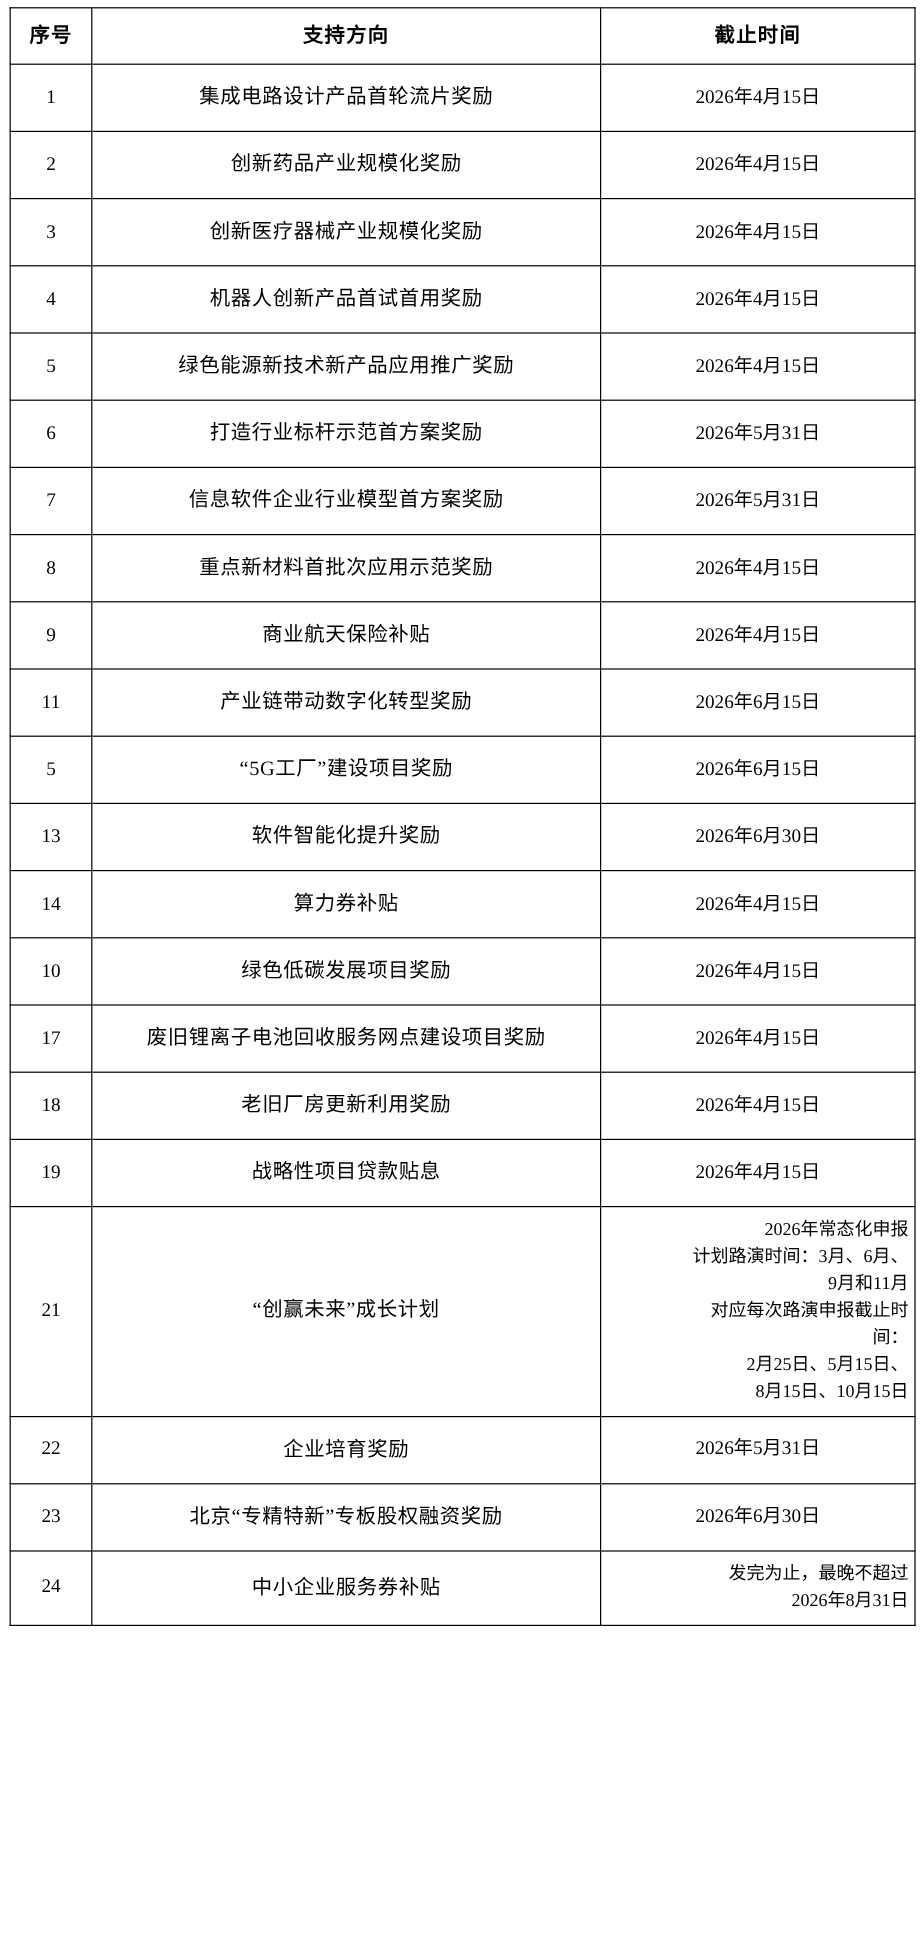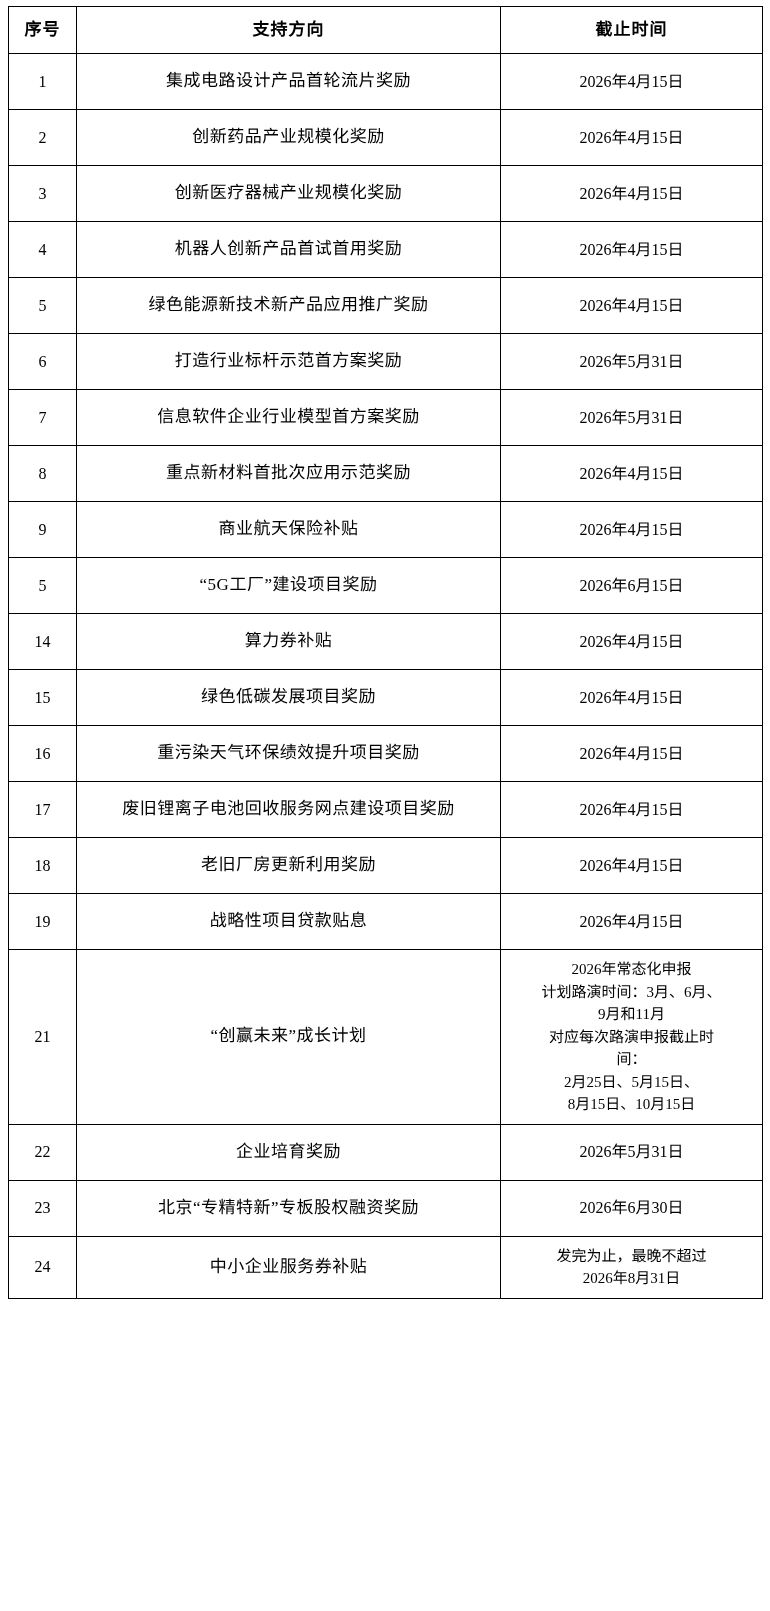--- a/index.html
+++ b/index.html
@@ -58,20 +58,21 @@
   }
   td.cell-deadline .multi-line {
     display: block;
     line-height: 1.5;
     font-size: 15px;
     padding: 4px 2px;
   }
   td.cell-deadline .multi-line span {
     display: block;
     white-space: nowrap;
+    text-align: right;
   }
 </style>
 </head>
 <body>
 
 <div class="page">
   <table class="support-table">
     <colgroup>
       <col class="col-index">
       <col class="col-direction">
@@ -124,37 +125,42 @@
           <td class="cell-index">8</td>
           <td class="cell-direction">重点新材料首批次应用示范奖励</td>
           <td class="cell-deadline">2026年4月15日</td>
         </tr>
         <tr>
           <td class="cell-index">9</td>
           <td class="cell-direction">商业航天保险补贴</td>
           <td class="cell-deadline">2026年4月15日</td>
         </tr>
         <tr>
+          <td class="cell-index">11</td>
+          <td class="cell-direction">产业链带动数字化转型奖励</td>
+          <td class="cell-deadline">2026年6月15日</td>
+        </tr>
+        <tr>
           <td class="cell-index">5</td>
           <td class="cell-direction">“5G工厂”建设项目奖励</td>
           <td class="cell-deadline">2026年6月15日</td>
         </tr>
         <tr>
+          <td class="cell-index">13</td>
+          <td class="cell-direction">软件智能化提升奖励</td>
+          <td class="cell-deadline">2026年6月30日</td>
+        </tr>
+        <tr>
           <td class="cell-index">14</td>
           <td class="cell-direction">算力券补贴</td>
           <td class="cell-deadline">2026年4月15日</td>
         </tr>
         <tr>
-          <td class="cell-index">15</td>
+          <td class="cell-index">10</td>
           <td class="cell-direction">绿色低碳发展项目奖励</td>
-          <td class="cell-deadline">2026年4月15日</td>
-        </tr>
-        <tr>
-          <td class="cell-index">16</td>
-          <td class="cell-direction">重污染天气环保绩效提升项目奖励</td>
           <td class="cell-deadline">2026年4月15日</td>
         </tr>
         <tr>
           <td class="cell-index">17</td>
           <td class="cell-direction">废旧锂离子电池回收服务网点建设项目奖励</td>
           <td class="cell-deadline">2026年4月15日</td>
         </tr>
         <tr>
           <td class="cell-index">18</td>
           <td class="cell-direction">老旧厂房更新利用奖励</td>

